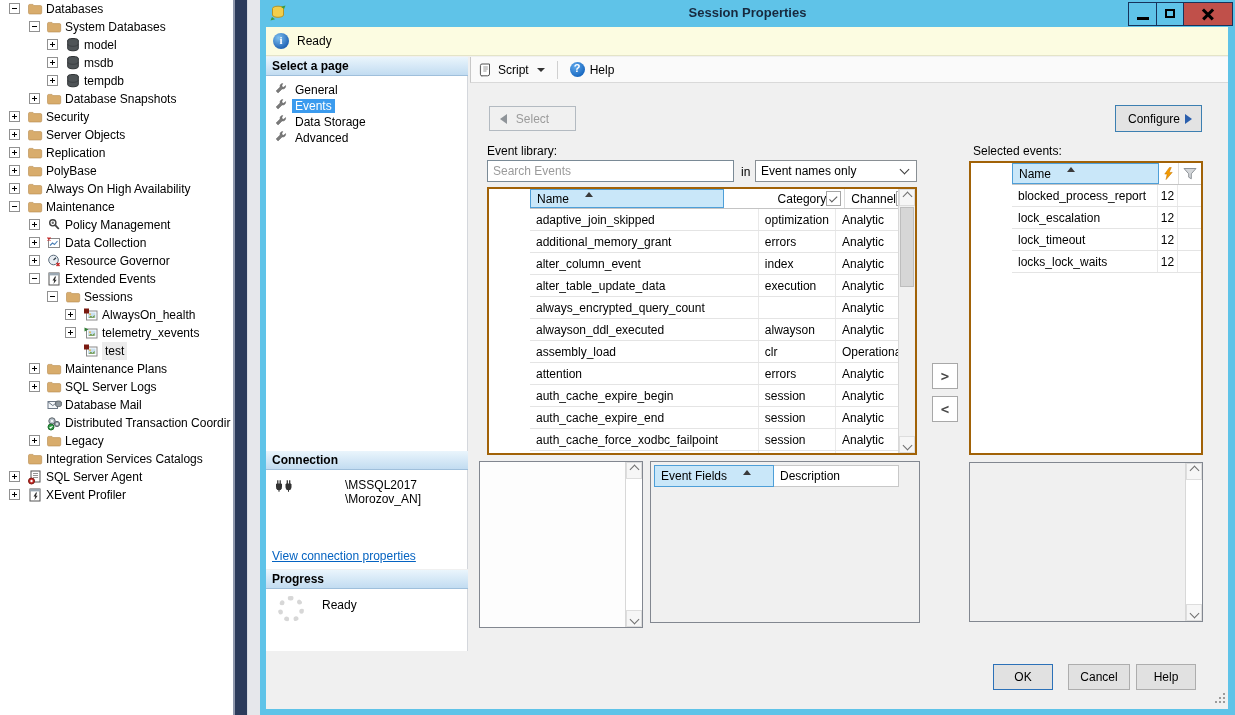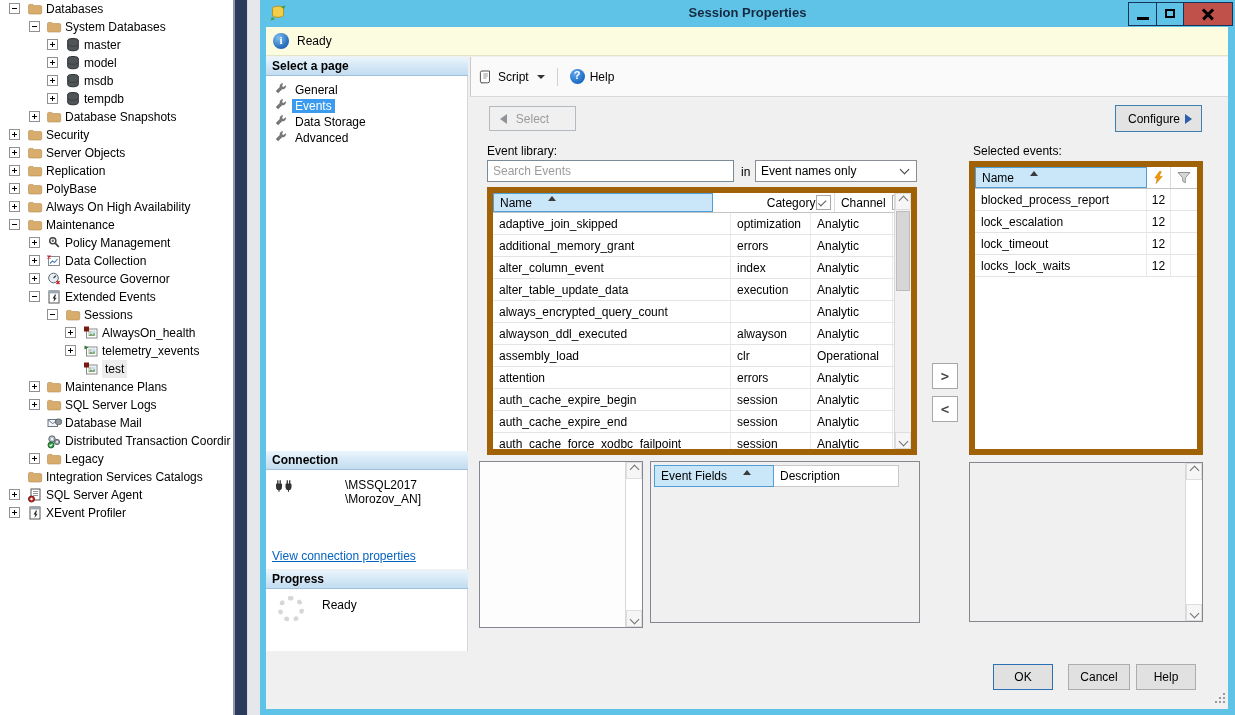--- a/index.html
+++ b/index.html
@@ -51,21 +51,21 @@
   .plabel{padding:0 3px;line-height:14px;}
   .plabel.sel{background:#3B9BEE;color:#fff;}
 
   .conn-ic{position:absolute;left:8px;top:8px;width:20px;height:16px;}
   .conn-line{position:absolute;left:79px;}
   .conn-link{position:absolute;left:6px;top:79px;color:#0563C1;text-decoration:underline;cursor:pointer;}
   .spinner{position:absolute;left:12px;top:7px;width:26px;height:26px;border:5px dotted #D7D7D7;border-radius:50%;}
   .prog-text{position:absolute;left:56px;top:9px;}
 
   
-  .toolbar{position:absolute;left:204px;right:0;top:1px;height:40px;background:#FAFAFA;border-bottom:1px solid #D9D9D9;border-left:1px solid #C8C8C8;display:flex;align-items:center;}
+  .toolbar{position:absolute;left:204px;right:0;top:1px;height:26px;background:#FAFAFA;border-bottom:1px solid #D9D9D9;border-left:1px solid #C8C8C8;display:flex;align-items:center;}
   .tb-btn{display:flex;align-items:center;height:22px;padding:0 6px;}
   .tb-btn svg{width:16px;height:16px;margin-right:5px;}
   .caret-down{width:0;height:0;border-left:4px solid transparent;border-right:4px solid transparent;border-top:4px solid #333;margin-left:8px;}
   .tb-sep{width:1px;height:18px;background:#D0D0D0;margin:0 6px;}
   .help-ic{width:15px;height:15px;border-radius:50%;background:radial-gradient(circle at 35% 30%,#5FA8EC,#1767C0 75%);position:relative;margin-right:5px;}
   .help-ic::after{content:"?";position:absolute;left:0;right:0;top:0;text-align:center;color:#fff;font-weight:bold;font-size:11px;}
 
   
   .abs{position:absolute;}
   .btn{border:1px solid #ADADAD;background:#E1E1E1;text-align:center;font-size:12px;}
@@ -76,21 +76,21 @@
   .cfg-btn span{margin-left:12px;}
   .tri-right{position:absolute;right:9px;width:0;height:0;border-top:5px solid transparent;border-bottom:5px solid transparent;border-left:7px solid #2B5FAD;}
 
   .search-input{left:221px;top:104px;width:247px;height:22px;border:1px solid #7A8A96;background:#fff;padding:0 5px;font-family:"Liberation Sans",sans-serif;font-size:12px;color:#000;}
   .search-input::placeholder{color:#9B9B9B;}
   .combo{left:489px;top:104px;width:162px;height:22px;border:1px solid #898F94;background:#fff;display:flex;align-items:center;padding-left:5px;}
   .chev{width:7px;height:7px;border-left:1.6px solid #3C3C3C;border-bottom:1.6px solid #3C3C3C;}
   .chev.down{transform:rotate(-45deg);margin:-3px 8px 0 auto;}
   .chev.up{transform:rotate(135deg);margin-top:3px;}
 
-  .grid{background:#fff;border:6px solid #a16207;overflow:hidden;}
+  .grid{background:#fff;border:2px solid #a16207;overflow:hidden;padding-left:41px;}
   .lib-grid{left:221px;top:131px;width:430px;height:268px;}
   .gh-row{display:flex;height:20px;border-bottom:1px solid #C4C4C4;}
   .gh-cell{display:flex;align-items:center;padding-left:6px;border-right:1px solid #DCDCDC;background:#fff;position:relative;}
   .gh-cell.sorted{background:#C9E7F9;border:1px solid #4E9FD8;}
   .tri-up{width:0;height:0;border-left:4px solid transparent;border-right:4px solid transparent;border-bottom:5px solid #3A3A3A;margin-left:16px;transform:translateY(-4px);}
   .filtbox{width:15px;height:15px;border:1px solid #A6A6A6;background:#fff;margin-left:auto;margin-right:3px;display:flex;align-items:center;justify-content:center;}
   .checkg{width:8px;height:4px;border-left:1.8px solid #5A5A5A;border-bottom:1.8px solid #5A5A5A;transform:rotate(-45deg) translateY(-1px);}
   .g-row{display:flex;height:22px;border-bottom:1px solid #E4E4E4;}
   .g-cell{display:flex;align-items:center;padding-left:6px;border-right:1px solid #E9E9E9;overflow:hidden;white-space:nowrap;}
   .vscroll{position:absolute;right:0;top:0;bottom:0;width:17px;background:#F1F1F1;border-left:1px solid #D8D8D8;}
@@ -139,31 +139,20 @@
       <span class="tlabel" style="left: 46px;">Databases</span>
     </div>
     <div class="tree-row">
       <span class="expander minus" style="left: 29px;"></span>
       <span class="ticon" style="left: 46px;">
         <svg viewBox="0 0 16 16">
           <path d="M1.5 4.6c0-.7.5-1.2 1.2-1.2h3.2l1.2 1.2h6.4c.7 0 1.2.5 1.2 1.2v6c0 .7-.5 1.2-1.2 1.2H2.7c-.7 0-1.2-.5-1.2-1.2z" fill="#D8AC6C" stroke="#B68A4E" stroke-width=".6"></path>
         </svg>
       </span>
       <span class="tlabel" style="left: 65px;">System Databases</span>
-    </div>
-    <div class="tree-row">
-      <span class="expander plus" style="left: 47px;"></span>
-      <span class="ticon" style="left: 65px;">
-        <svg viewBox="0 0 16 16">
-          <ellipse cx="8" cy="3.6" rx="5.3" ry="2.1" fill="#4F5457" stroke="#2F3335"></ellipse>
-          <path d="M2.7 3.6v8.1c0 1.2 2.4 2.1 5.3 2.1s5.3-.9 5.3-2.1V3.6" fill="#4F5457" stroke="#2F3335"></path>
-          <path d="M2.7 7.2c0 1.2 2.4 2.1 5.3 2.1s5.3-.9 5.3-2.1" fill="none" stroke="#2F3335" stroke-width=".6"></path>
-        </svg>
-      </span>
-      <span class="tlabel" style="left: 84px;">master</span>
     </div>
     <div class="tree-row">
       <span class="expander plus" style="left: 47px;"></span>
       <span class="ticon" style="left: 65px;">
         <svg viewBox="0 0 16 16">
           <ellipse cx="8" cy="3.6" rx="5.3" ry="2.1" fill="#4F5457" stroke="#2F3335"></ellipse>
           <path d="M2.7 3.6v8.1c0 1.2 2.4 2.1 5.3 2.1s5.3-.9 5.3-2.1V3.6" fill="#4F5457" stroke="#2F3335"></path>
           <path d="M2.7 7.2c0 1.2 2.4 2.1 5.3 2.1s5.3-.9 5.3-2.1" fill="none" stroke="#2F3335" stroke-width=".6"></path>
         </svg>
       </span>

